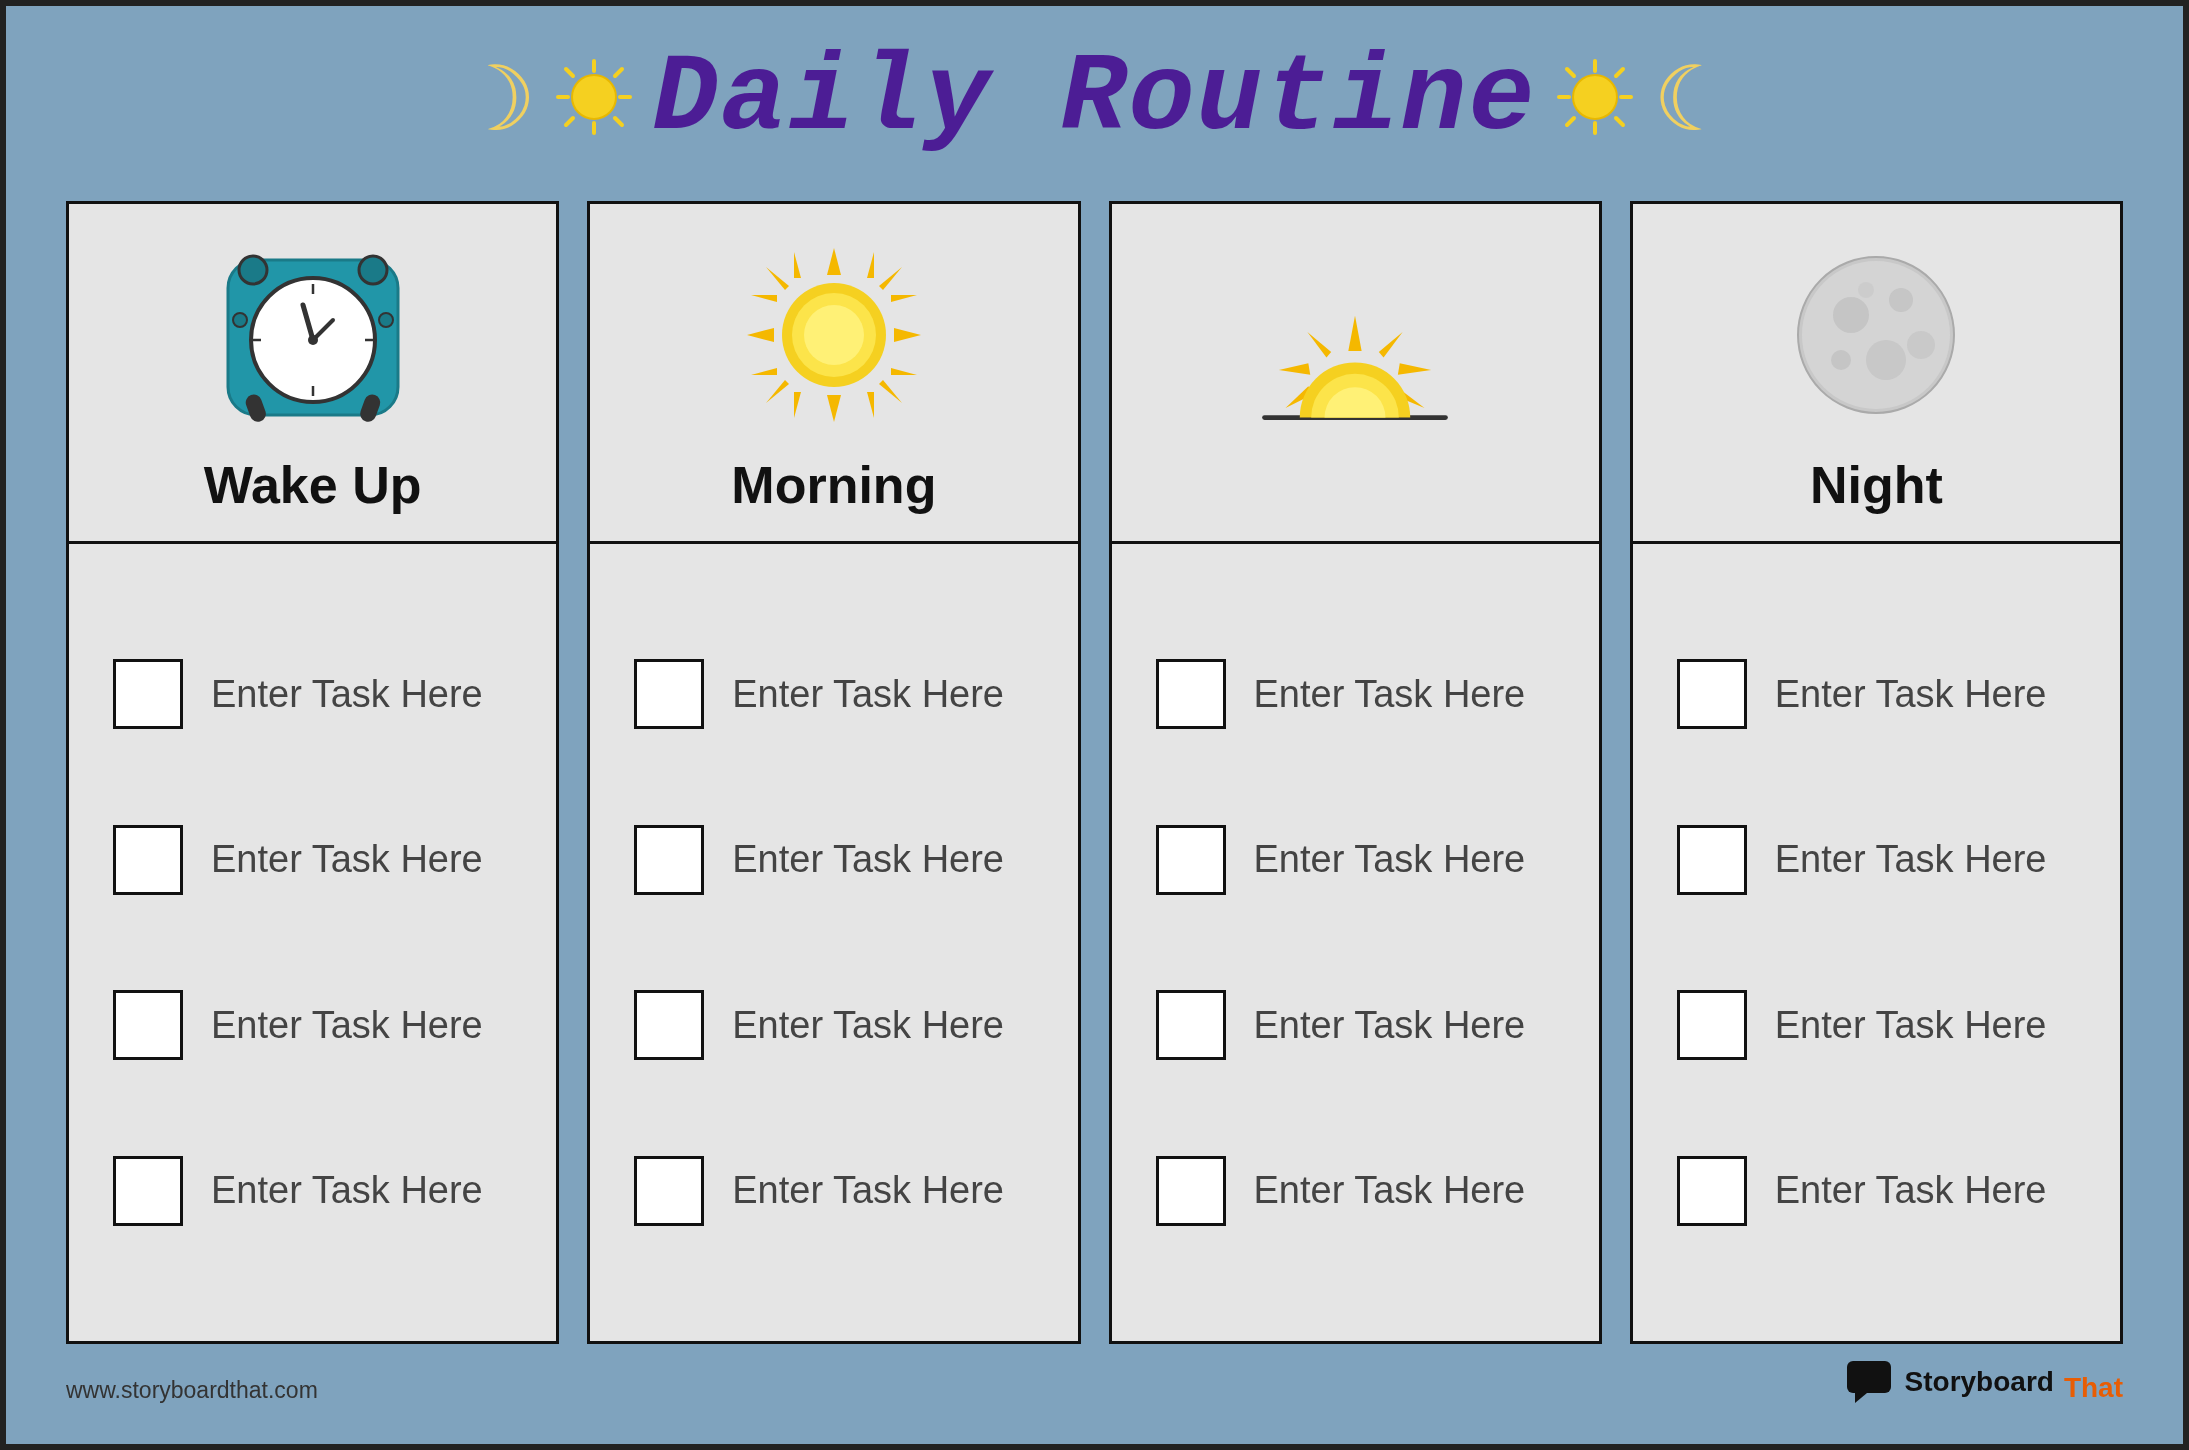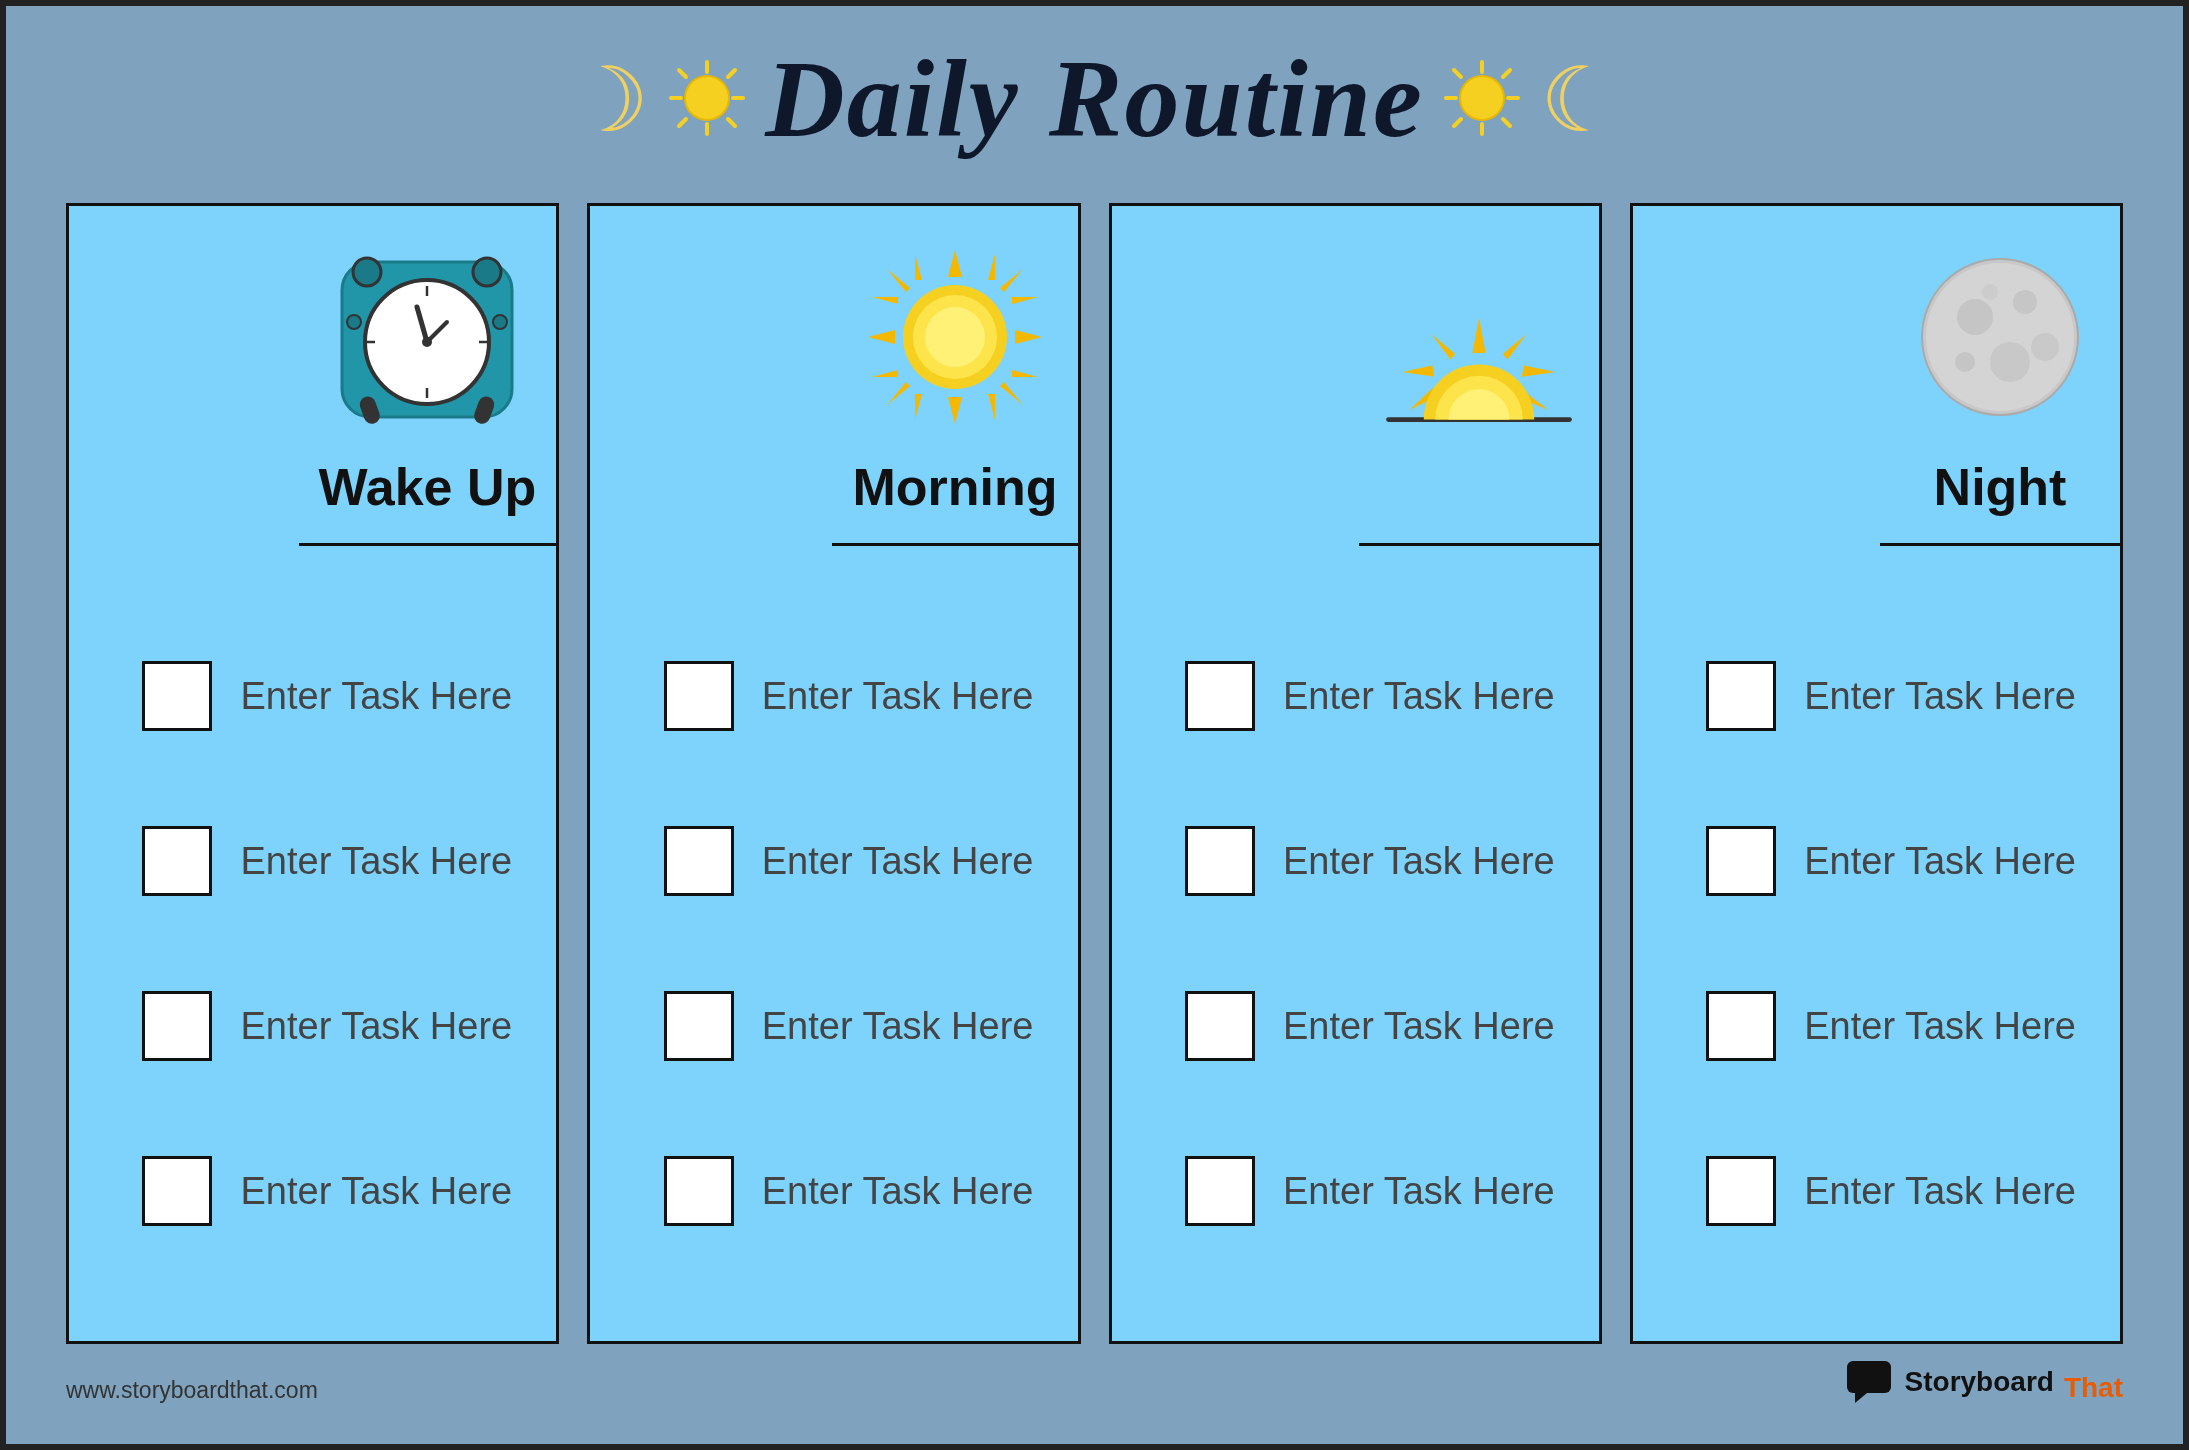--- a/index.html
+++ b/index.html
@@ -28,47 +28,46 @@
       align-items: center;
       justify-content: center;
       gap: 18px;
       margin-bottom: 40px;
       width: 100%;
     }
 
     .header-title {
       font-size: 110px;
       font-weight: 900;
-      color: #0f172a;
-      font-family: Liberation Serif, serif;
+      color: #4c1d95;
+      font-family: Liberation Mono, monospace;
       font-style: italic;
       letter-spacing: 2px;
     }
 
     .moon-icon {
       font-size: 90px;
       color: #f0d060;
     }
 
     
     .columns {
       display: flex;
       gap: 28px;
       width: 100%;
       flex: 1;
     }
 
     .column {
       flex: 1;
-      background: #7dd3fc;
+      background: #e5e5e5;
       border: 3px solid #111;
       display: flex;
       flex-direction: column;
       min-height: 0;
-      align-items: flex-end;
     }
 
     
     .column-header {
       display: flex;
       flex-direction: column;
       align-items: center;
       justify-content: center;
       padding: 30px 20px 25px;
       border-bottom: 3px solid #111;

